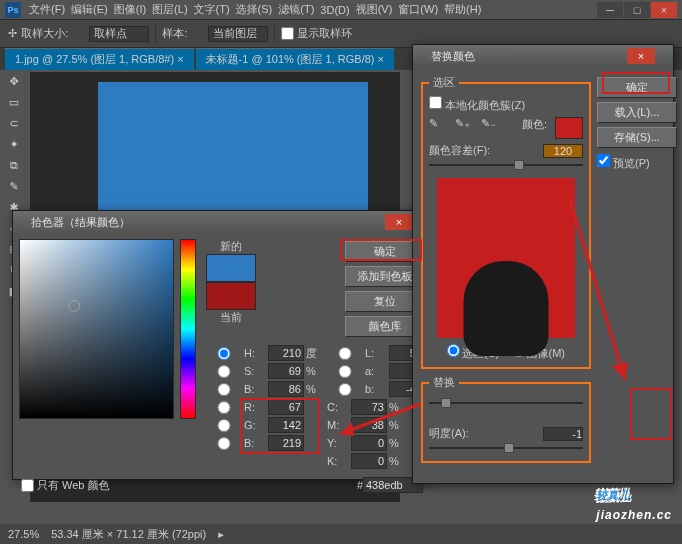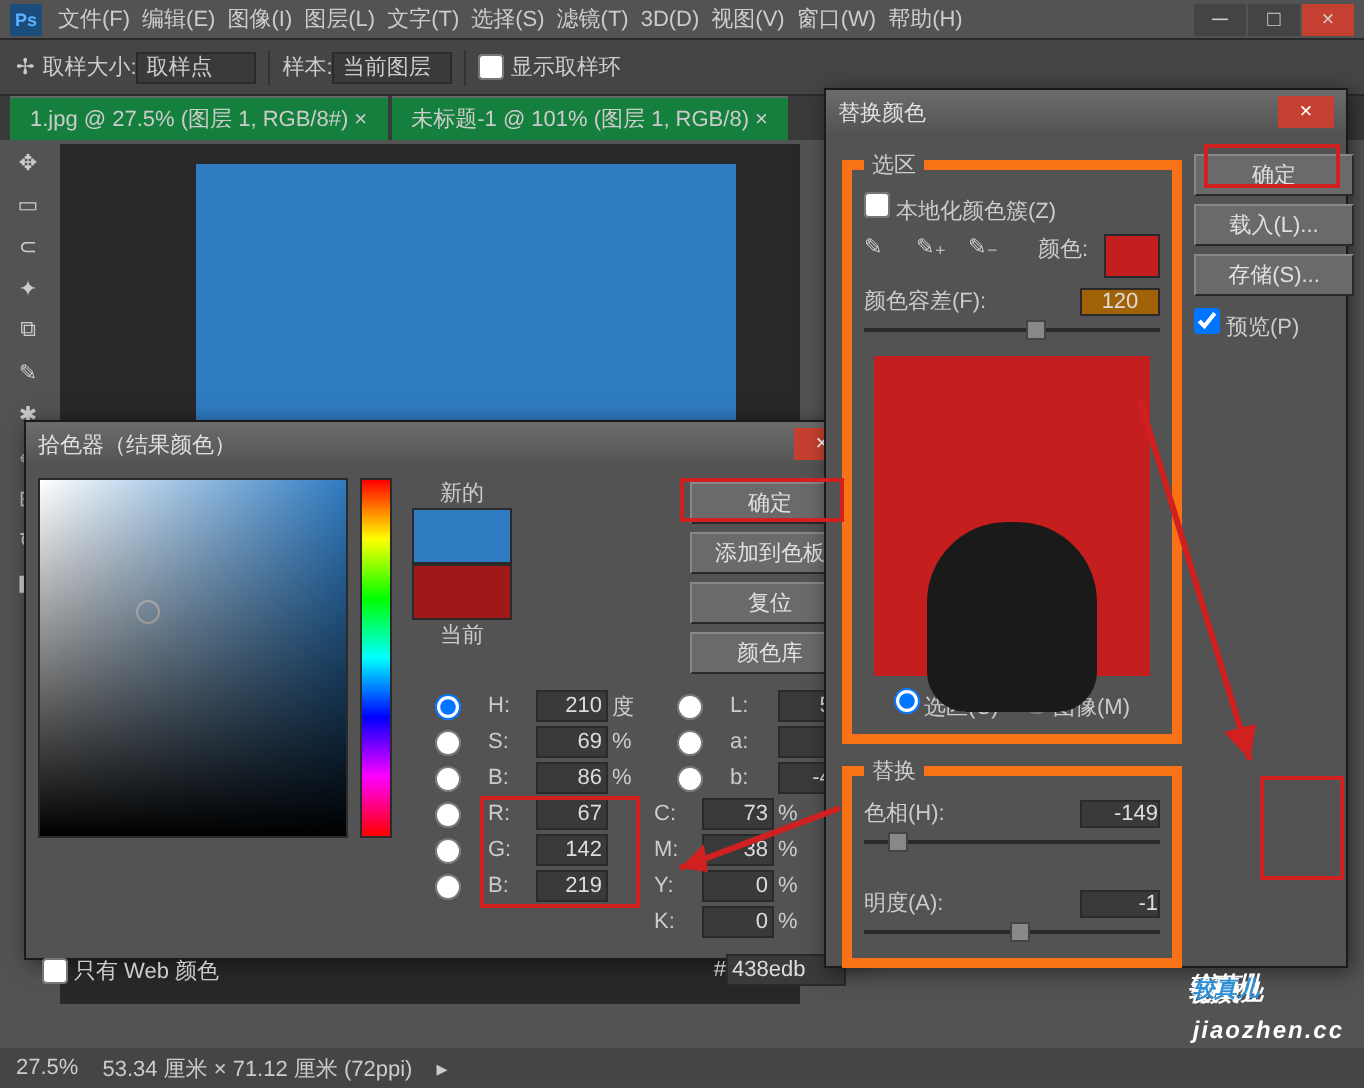--- a/index.html
+++ b/index.html
@@ -5,50 +5,50 @@
 *{margin:0;padding:0;box-sizing:border-box;font-family:"Microsoft YaHei",SimSun,sans-serif;font-size:11px;}
 body{background:#535353;width:682px;height:544px;overflow:hidden;position:relative;color:#ccc;}
 .menubar{background:#535353;height:20px;display:flex;align-items:center;padding:0 5px;border-bottom:1px solid #2a2a2a;}
 .menubar span{margin-right:6px;cursor:pointer;}
 .ps-icon{width:16px;height:16px;background:#1a4c7c;margin-right:8px;display:flex;align-items:center;justify-content:center;color:#5cb3ff;font-size:9px;font-weight:bold;}
 .win-controls{margin-left:auto;display:flex;}
 .win-btn{width:26px;height:16px;background:#444;display:flex;align-items:center;justify-content:center;margin-left:1px;color:#ccc;cursor:pointer;}
 .win-btn.close{background:#c54030;}
 .optbar{background:#454545;height:28px;display:flex;align-items:center;padding:0 8px;border-bottom:1px solid #2a2a2a;}
 .optbar .sep{width:1px;height:18px;background:#333;margin:0 6px;}
-.optbar input[type=text]{background:#3a3a3a;border:1px solid #2a2a2a;color:#ccc;padding:1px 4px;width:60px;}
+.optbar input[type=text]{background:#3a3a3a;border:1px solid #2a2a2a;color:#ccc;padding:1px 4px;width:60px;margin-left:21px;}
 .tabs{background:#3a3a3a;height:22px;display:flex;align-items:flex-end;padding:0 5px;}
-.tab{background:#15803d;padding:3px 10px;margin-right:2px;border-top:1px solid #666;color:#ccc;cursor:pointer;}
+.tab{background:#0369a1;padding:3px 10px;margin-right:2px;border-top:1px solid #666;color:#ccc;cursor:pointer;}
 .toolbar{position:absolute;left:0;top:70px;width:28px;background:#535353;}
 .tool{width:24px;height:20px;margin:1px 2px;display:flex;align-items:center;justify-content:center;cursor:pointer;color:#ccc;}
 .canvas{position:absolute;left:30px;top:72px;width:370px;height:430px;background:#282828;overflow:hidden;}
 .photo-blue{position:absolute;left:68px;top:10px;width:270px;height:340px;background:#2f7bc1;}
 .head-sil{position:absolute;left:50%;top:58%;transform:translateX(-50%);width:130px;height:145px;background:#1a1a1a;border-radius:60px 60px 30px 30px;}
 .statusbar{position:absolute;bottom:0;left:0;right:0;height:20px;background:#454545;display:flex;align-items:center;padding:0 8px;color:#ccc;}
 .statusbar span{margin-right:12px;}
 .dialog{position:absolute;background:#535353;border:1px solid #1a1a1a;box-shadow:2px 2px 10px rgba(0,0,0,0.5);}
-.dlg-title{background:linear-gradient(#6c6c6c,#535353);height:22px;display:flex;align-items:center;padding:0 6px;color:#e0e0e0;}
+.dlg-title{background:linear-gradient(#6c6c6c,#535353);height:22px;display:flex;align-items:center;padding:0 18px;color:#e0e0e0;}
 .dlg-close{margin-left:auto;width:28px;height:16px;background:#c54030;display:flex;align-items:center;justify-content:center;cursor:pointer;color:#fff;}
 .picker{left:12px;top:210px;width:420px;height:270px;}
 .picker-body{display:flex;padding:6px;}
 .grad-sq{width:180px;height:180px;background:linear-gradient(to right,#fff,#2f7bc1);position:relative;border:1px solid #2a2a2a;}
 .grad-sq::after{content:"";position:absolute;inset:0;background:linear-gradient(to bottom,transparent,#000);}
 .grad-marker{position:absolute;left:48px;top:60px;width:12px;height:12px;border:1px solid #fff;border-radius:50%;}
 .hue-bar{width:18px;height:180px;margin-left:6px;background:linear-gradient(#f00,#ff0,#0f0,#0ff,#00f,#f0f,#f00);border:1px solid #2a2a2a;}
 .picker-right{flex:1;padding-left:10px;}
 .swatch{width:50px;height:28px;border:1px solid #2a2a2a;}
 .fields{display:grid;grid-template-columns:repeat(2,1fr);gap:2px 10px;margin-top:6px;}
 .fld{display:flex;align-items:center;}
 .fld label{width:24px;}
 .fld input{width:36px;background:#3a3a3a;border:1px solid #2a2a2a;color:#ddd;padding:1px 2px;text-align:right;}
 .fld .unit{margin-left:2px;}
 .btn{background:#6a6a6a;border:1px solid #2a2a2a;border-top-color:#888;border-left-color:#888;padding:2px 8px;min-width:80px;text-align:center;cursor:pointer;margin:2px 0;color:#e0e0e0;}
 .replace{left:412px;top:44px;width:262px;height:440px;}
 .replace-body{padding:8px;}
-.fieldset{border:5px solid #f97316;padding:6px;margin-bottom:6px;}
+.fieldset{border:2px solid #f97316;padding:6px;margin-bottom:6px;}
 .fieldset legend{padding:0 4px;}
 .eyedrops{display:flex;gap:8px;margin:4px 0;}
 .eyedrop{width:18px;height:18px;cursor:pointer;}
 .slider{width:100%;height:14px;position:relative;}
 .slider-track{position:absolute;top:6px;left:0;right:0;height:2px;background:#2a2a2a;}
 .slider-thumb{position:absolute;top:2px;width:10px;height:10px;background:#888;border:1px solid #444;}
 .preview-photo{width:138px;height:160px;background:#c41e1e;margin:6px auto;position:relative;}
 .preview-head{position:absolute;left:50%;top:52%;transform:translateX(-50%);width:85px;height:95px;background:#1a1a1a;border-radius:40px 40px 20px 20px;}
 .hl-red{position:absolute;border:2px solid #d02020;pointer-events:none;}
 .arrow-red{position:absolute;color:#d02020;pointer-events:none;}
@@ -259,24 +259,20 @@
               <div class="preview-head"></div>
             </div>
           <div style="text-align:center">
             <input type="radio" name="pv" checked="" style=""><span>选区(C)</span>
             &nbsp;&nbsp;
             <input type="radio" name="pv" style=""><span>图像(M)</span>
           </div>
         </fieldset>
         <fieldset class="fieldset">
           <legend>替换</legend>
-          <div style="display:flex;align-items:center">
-              <span>色相(H):</span>
-              <input style="width: 40px; margin-left: auto; background: rgb(58, 58, 58); border: 1px solid rgb(42, 42, 42); color: rgb(221, 221, 221); text-align: right;" value="-149">
-            </div>
           <div class="slider">
               <div class="slider-track"></div>
               <div class="slider-thumb" style="left:8%"></div>
             </div>
           <div style="display:flex;align-items:center;margin-top:16px">
               <span>明度(A):</span>
               <input style="width: 40px; margin-left: auto; background: rgb(58, 58, 58); border: 1px solid rgb(42, 42, 42); color: rgb(221, 221, 221); text-align: right;" value="-1">
             </div>
           <div class="slider">
               <div class="slider-track"></div>

